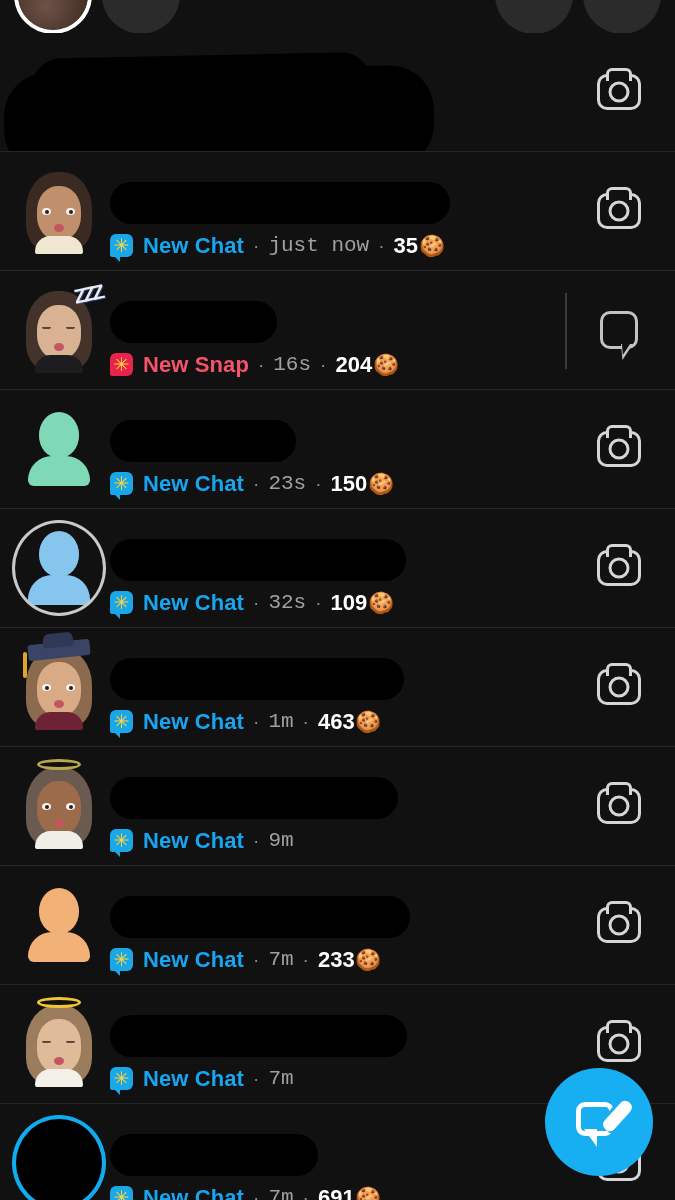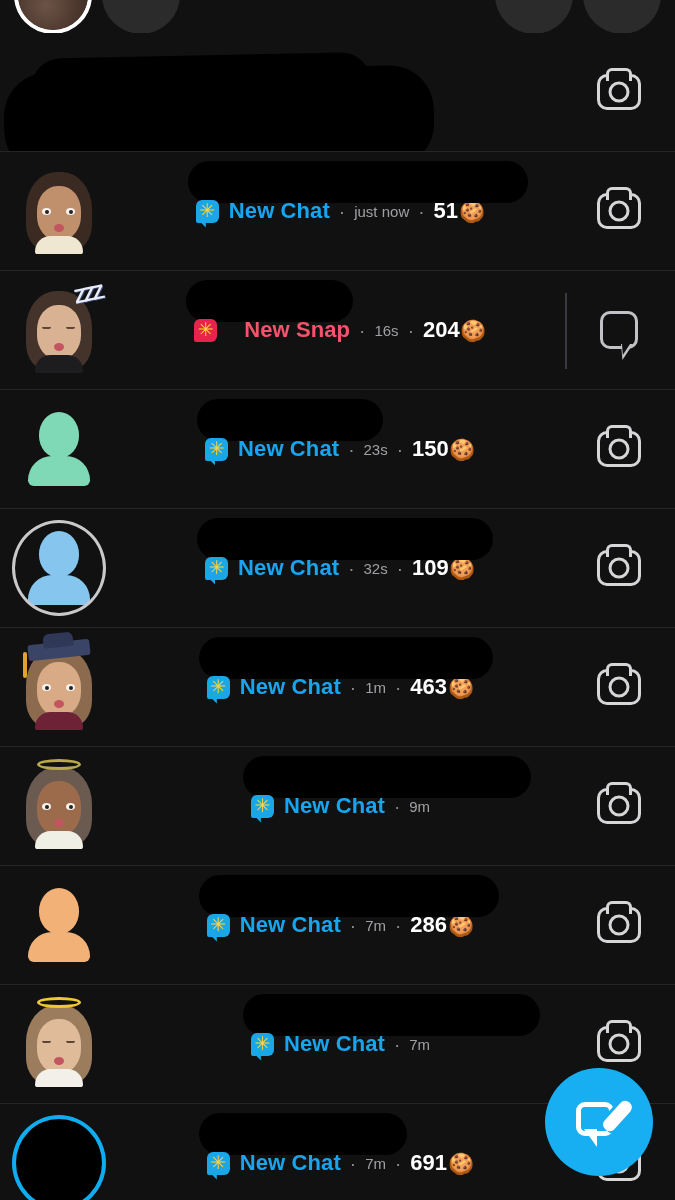--- a/index.html
+++ b/index.html
@@ -291,22 +291,22 @@
     z-index: 3;
   }
 
   
   .row-text {
     flex: 1 1 auto;
     position: relative;
     height: 92px;
     padding-left: 8px;
     display: flex;
-    flex-direction: row;
-    justify-content: center;
+    flex-direction: column;
+    justify-content: flex-end;
     gap: 8px;
   }
   .name-line {
     position: relative;
     height: 34px;
     margin-bottom: 6px;
   }
   .name-redact {
     position: absolute;
     left: 0;
@@ -353,29 +353,30 @@
     height: 7px;
     background: #1aa7e8;
     clip-path: polygon(0 0, 100% 0, 100% 100%);
   }
   .status-label {
     font-weight: bold;
     font-size: 22px;
     letter-spacing: 0.1px;
   }
   .status-label.chat { color: #18a5f0; }
-  .status-label.snap { color: #f4536b; margin-left: 17px; }
+  .status-label.snap { color: #f4536b; }
   .dot-sep {
     color: #8c8c90;
     font-size: 19px;
     padding: 0 9px;
   }
   .time {
     color: #a0a0a4;
-    font-size: 15px;
+    font-size: 21px;
+    font-family: Liberation Mono, monospace;
   }
   .streak {
     color: #ffffff;
     font-weight: bold;
     font-size: 22px;
   }
   .streak-emoji {
     font-size: 21px;
     margin-left: 1px;
   }
@@ -549,21 +550,21 @@
         <div class="row-text">
           <div class="name-line">
             <div class="name-redact" style="width: 340px;"></div>
           </div>
           <div class="status-line">
             <div class="status-badge chat"></div>
             <span class="status-label chat">New Chat</span>
             <span class="dot-sep">·</span>
             <span class="time">just now</span>
             <span class="dot-sep">·</span>
-            <span class="streak">51</span>
+            <span class="streak">35</span>
             <span class="streak-emoji">🍪</span>
           </div>
         </div>
         <div class="row-action">
           <div class="icon-cam"></div>
         </div>
       </div>
       <div class="chat-row">
         <div class="avatar-wrap">
           <div class="avatar">
@@ -729,21 +730,21 @@
         <div class="row-text">
           <div class="name-line">
             <div class="name-redact" style="width: 300px;"></div>
           </div>
           <div class="status-line">
             <div class="status-badge chat"></div>
             <span class="status-label chat">New Chat</span>
             <span class="dot-sep">·</span>
             <span class="time">7m</span>
             <span class="dot-sep">·</span>
-            <span class="streak">286</span>
+            <span class="streak">233</span>
             <span class="streak-emoji">🍪</span>
           </div>
         </div>
         <div class="row-action">
           <div class="icon-cam"></div>
         </div>
       </div>
       <div class="chat-row">
         <div class="avatar-wrap">
           <div class="avatar">

